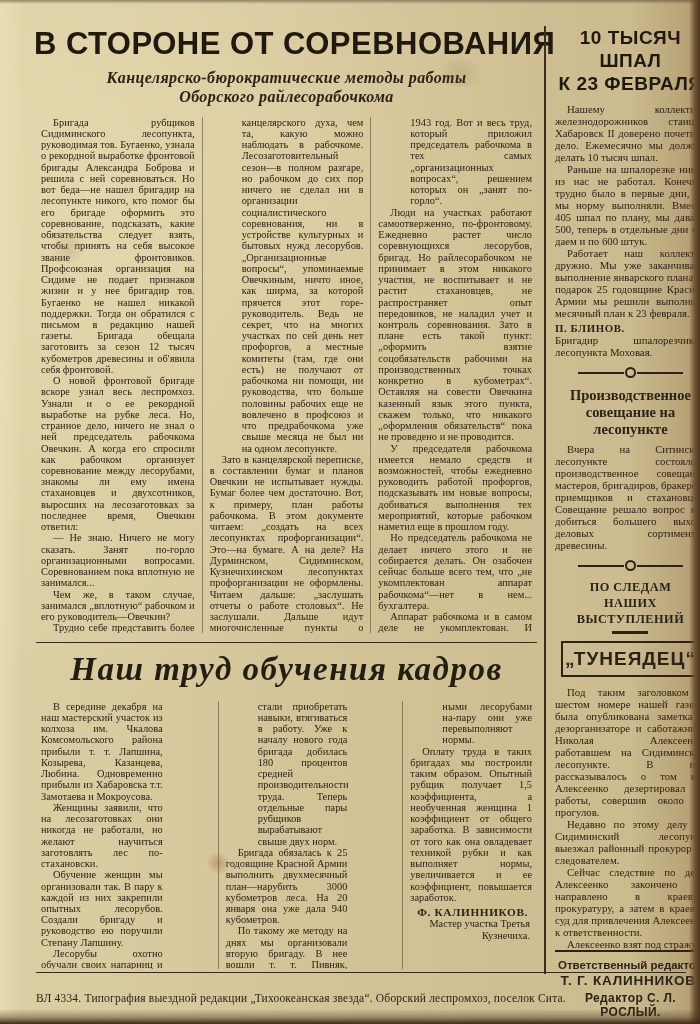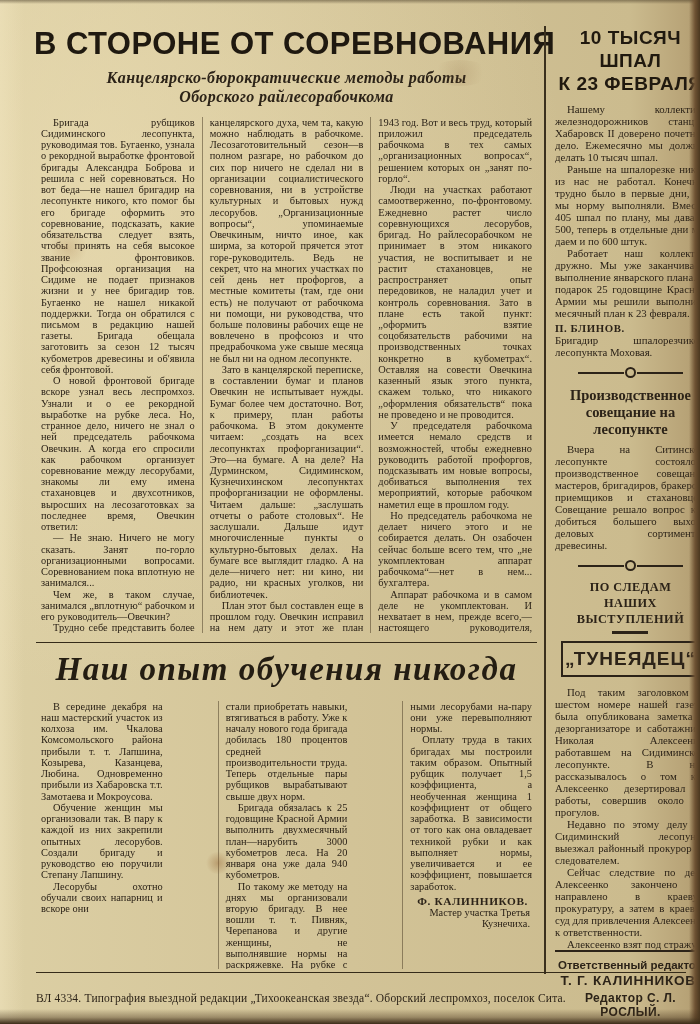--- a/index.html
+++ b/index.html
@@ -35,21 +35,21 @@
   }
   .cols { display:flex; }
   .col {
     width:33.333%; padding:0 7px; text-align:justify;
     font-size:10.4px; line-height:1.08; overflow:hidden;
   }
   .col + .col { border-left:1px solid rgba(82,68,44,0.55); }
   .main-cols { height:516px; }
   .training-cols { height:268px;gap:48px; }
   p { margin:0; text-indent:12px; }
-  p.cont { text-indent:0; }
+  p.cont { text-indent:0;margin-left:32px; }
   .sig { text-indent:0; text-align:right; font-weight:700; font-size:11.3px; letter-spacing:0.6px; padding-right:4px; margin-top:3px; }
   .sig-role { text-indent:0; text-align:right; font-size:10.3px; line-height:1.12; padding-right:2px; }
   .hrule { border-top:1.5px solid #352b19; margin:9px 2px 0; }
   h2 {
     margin:8px 0 13px; font-style:italic; font-weight:700; font-size:33px;
     letter-spacing:1.5px; text-align:center; color:#241d12; white-space:nowrap;
   }
   
   .sb-h1 {
     font-family:"Liberation Sans", sans-serif; font-weight:700; font-size:19px;
@@ -120,25 +120,26 @@
           <p class="cont">1943 год. Вот и весь труд, который приложил председатель рабочкома в тех самых „организационных вопросах“, решением которых он „занят по-горло“.</p>
           <p>Люди на участках работают самоотверженно, по-фронтовому. Ежедневно растет число соревнующихся лесорубов, бригад. Но райлесорабочком не принимает в этом никакого участия, не воспитывает и не растит стахановцев, не распространяет опыт передовиков, не наладил учет и контроль соревнования. Зато в плане есть такой пункт: „оформить взятие соцобязательств рабочими на производственных точках конкретно в кубометрах“. Оставляя на совести Овечкина казенный язык этого пункта, скажем только, что никакого „оформления обязательств“ пока не проведено и не проводится.</p>
           <p>У председателя рабочкома имеется немало средств и возможностей, чтобы ежедневно руководить работой профоргов, подсказывать им новые вопросы, добиваться выполнения тех мероприятий, которые рабочком наметил еще в прошлом году.</p>
           <p>Но председатель рабочкома не делает ничего этого и не собирается делать. Он озабочен сейчас больше всего тем, что „не укомплектован аппарат рабочкома“—нет в нем... бухгалтера.</p>
           <p>Аппарат рабочкома и в самом деле не укомплектован. И нехватает в нем, прежде всего,—настоящего руководителя, который бы работал по-боевому, а не бездельничал, как Овечкин.</p>
 
         </div>
       </div>
 
       <div class="hrule"></div>
-      <h2>Наш опыт обучения никогда</h2>
+      <h2>Наш труд обучения кадров</h2>
 
       <div class="cols training-cols">
         <div class="col">
           <p>В середине декабря на наш мастерский участок из колхоза им. Чкалова Комсомольского района прибыли т. т. Лапшина, Козырева, Казанцева, Любина. Одновременно прибыли из Хабаровска т.т. Замотаева и Мокроусова.</p>
+          <p>Женщины заявили, что на лесозаготовках они никогда не работали, но желают научиться заготовлять лес по-стахановски.</p>
           <p>Обучение женщин мы организовали так. В пару к каждой из них закрепили опытных лесорубов. Создали бригаду и руководство ею поручили Степану Лапшину.</p>
           <p>Лесорубы охотно обучали своих напарниц и вскоре они</p>
         </div>
         <div class="col">
           <p class="cont">стали приобретать навыки, втягиваться в работу. Уже к началу нового года бригада добилась 180 процентов средней производительности труда. Теперь отдельные пары рубщиков вырабатывают свыше двух норм.</p>
           <p>Бригада обязалась к 25 годовщине Красной Армии выполнить двухмесячный план—нарубить 3000 кубометров леса. На 20 января она уже дала 940 кубометров.</p>
           <p>По такому же методу на днях мы организовали вторую бригаду. В нее вошли т. т. Пивняк, Черепанова и другие женщины, не выполнявшие нормы на раскряжевке. На рубке с опыт-</p>
         </div>
         <div class="col">
           <p class="cont">ными лесорубами на-пару они уже перевыполняют нормы.</p>

